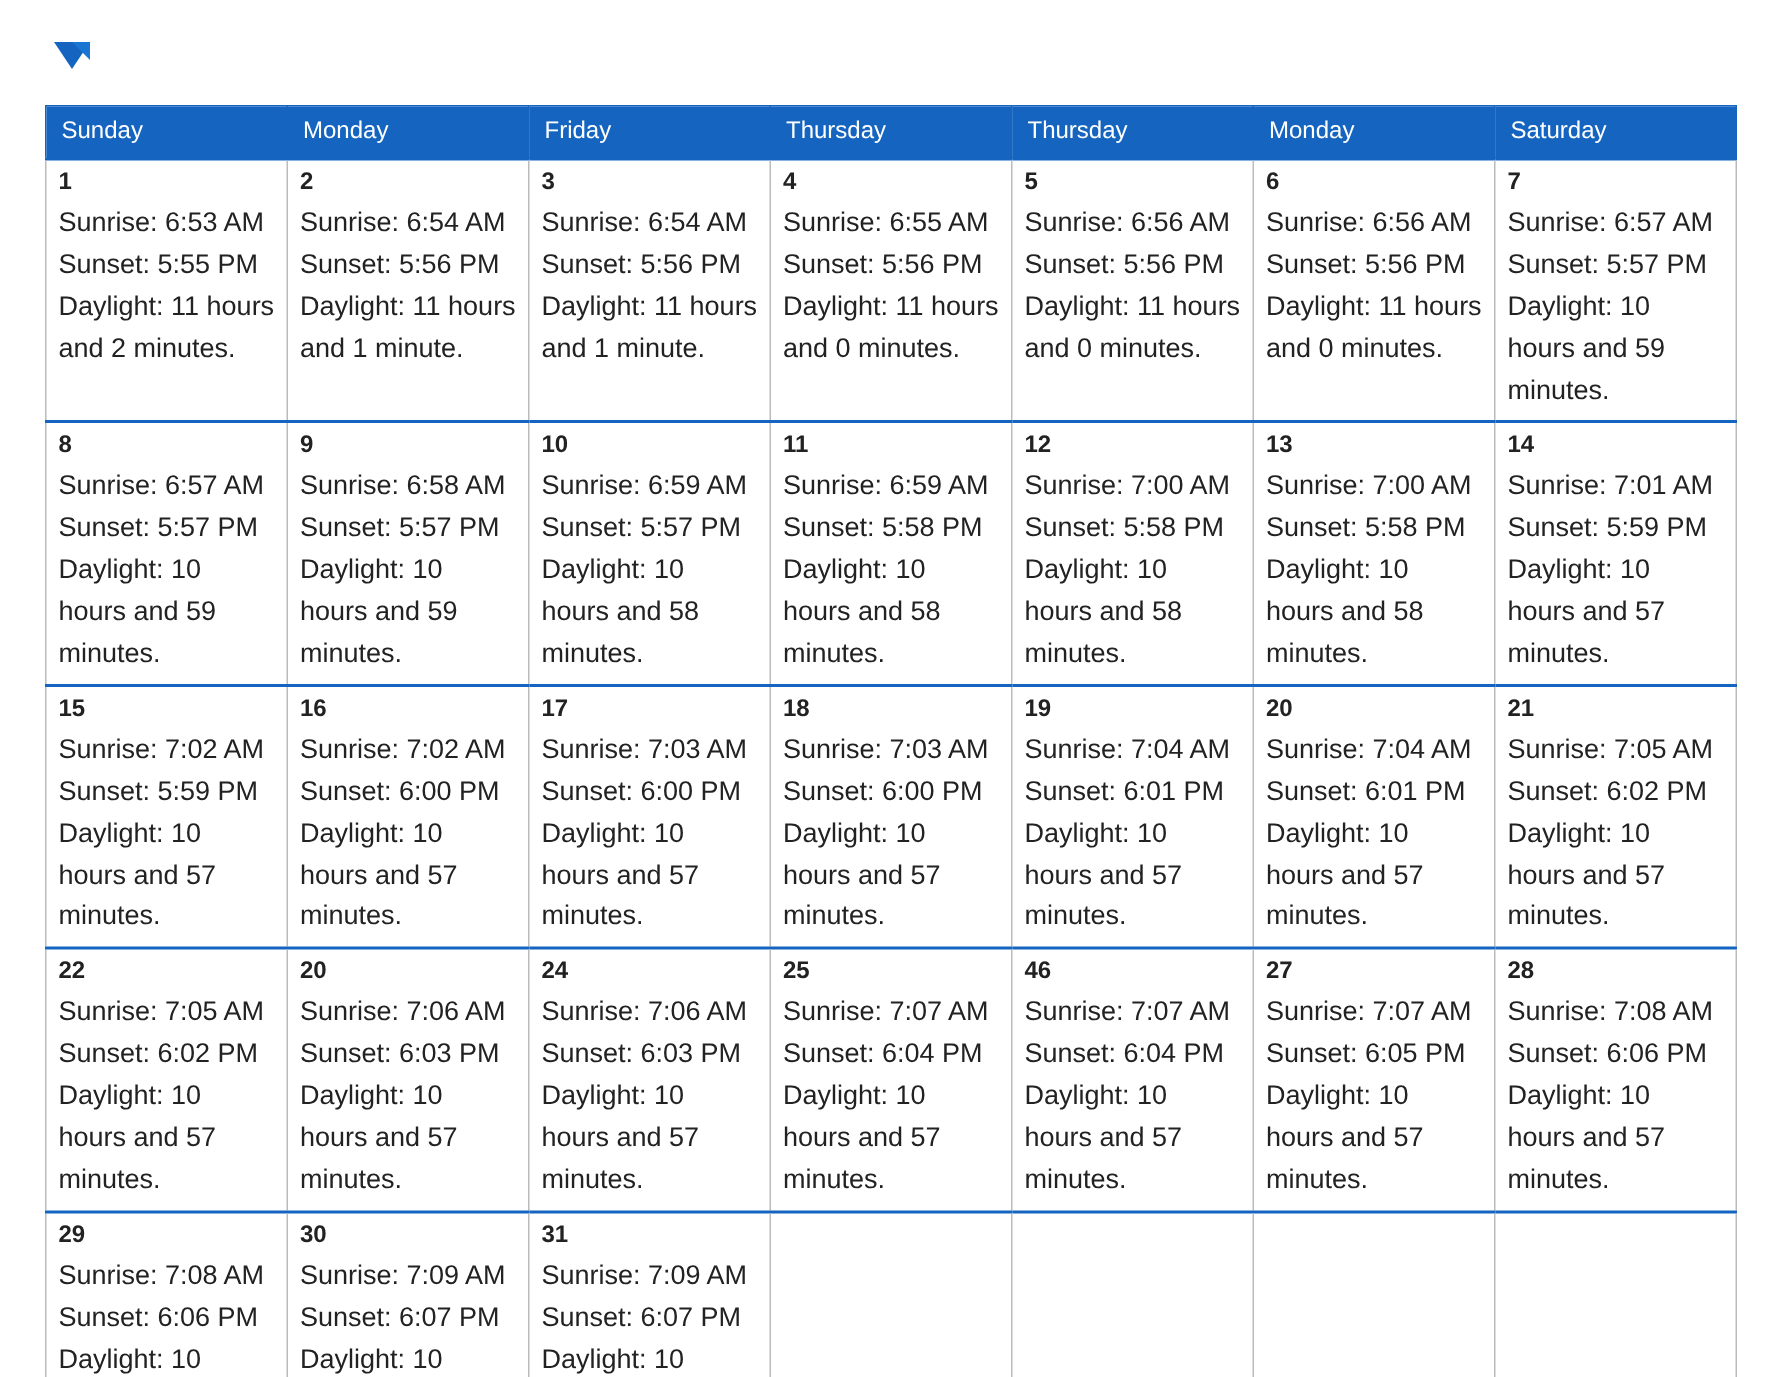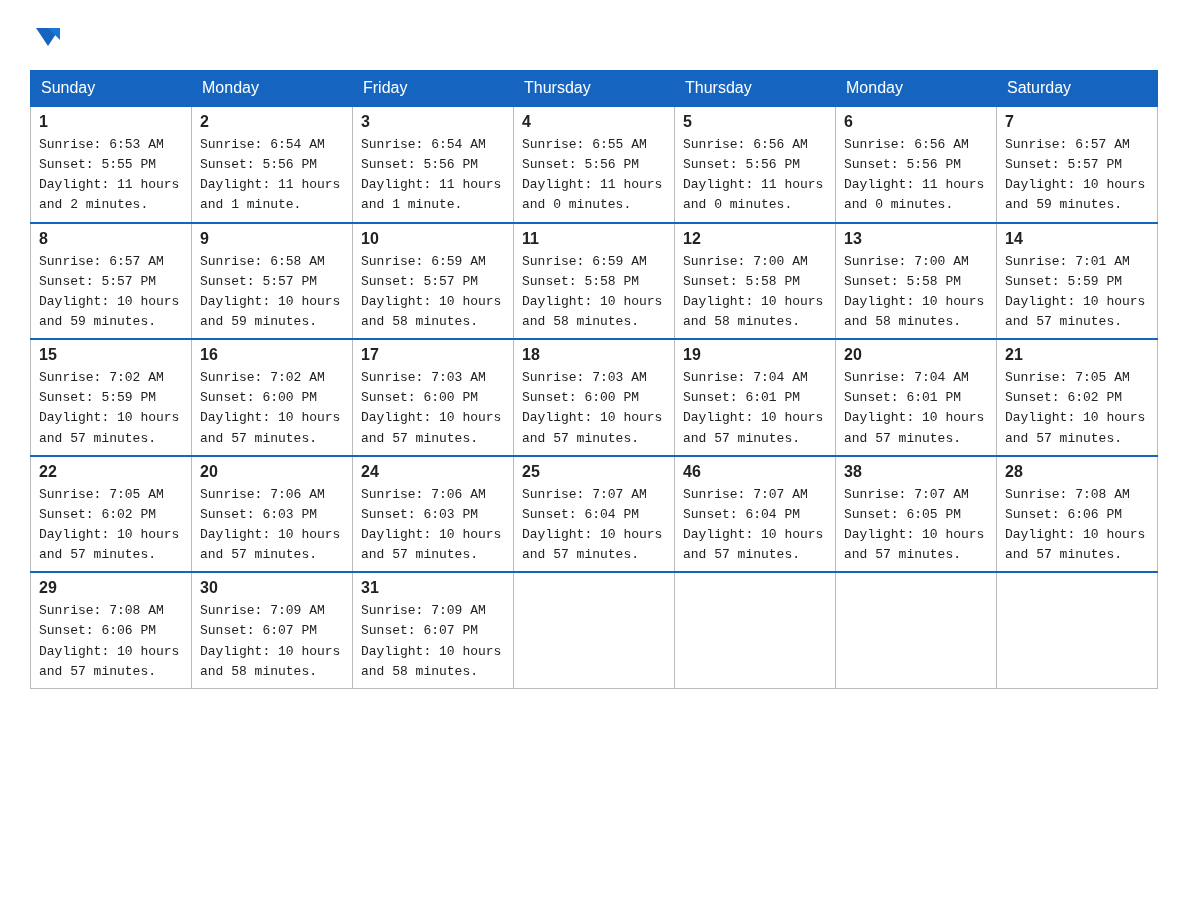--- a/index.html
+++ b/index.html
@@ -74,24 +74,23 @@
       height: 115px;
     }
     .day-number {
       font-size: 16px;
       font-weight: bold;
       color: #222;
       display: block;
       margin-bottom: 4px;
     }
     .day-info {
-      font-size: 13px;
+      font-size: 18px;
       line-height: 1.55;
       color: #222;
-      font-family: Liberation Mono, monospace;
     }
     .empty-cell {
       background: #fff;
     }
     tr.week-row td {
       border-top: 2px solid #1565c0;
     }
   </style>
 </head>
 <body>
@@ -229,21 +228,21 @@
         </td>
         <td>
           <span class="day-number">25</span>
 <div class="day-info">Sunrise: 7:07 AM<br>Sunset: 6:04 PM<br>Daylight: 10 hours and 57 minutes.</div>
         </td>
         <td>
           <span class="day-number">46</span>
 <div class="day-info">Sunrise: 7:07 AM<br>Sunset: 6:04 PM<br>Daylight: 10 hours and 57 minutes.</div>
         </td>
         <td>
-          <span class="day-number">38</span>
+          <span class="day-number">27</span>
 <div class="day-info">Sunrise: 7:07 AM<br>Sunset: 6:05 PM<br>Daylight: 10 hours and 57 minutes.</div>
         </td>
         <td>
           <span class="day-number">28</span>
 <div class="day-info">Sunrise: 7:08 AM<br>Sunset: 6:06 PM<br>Daylight: 10 hours and 57 minutes.</div>
         </td>
       </tr>
       <tr class="week-row">
         <td>
           <span class="day-number">29</span>

